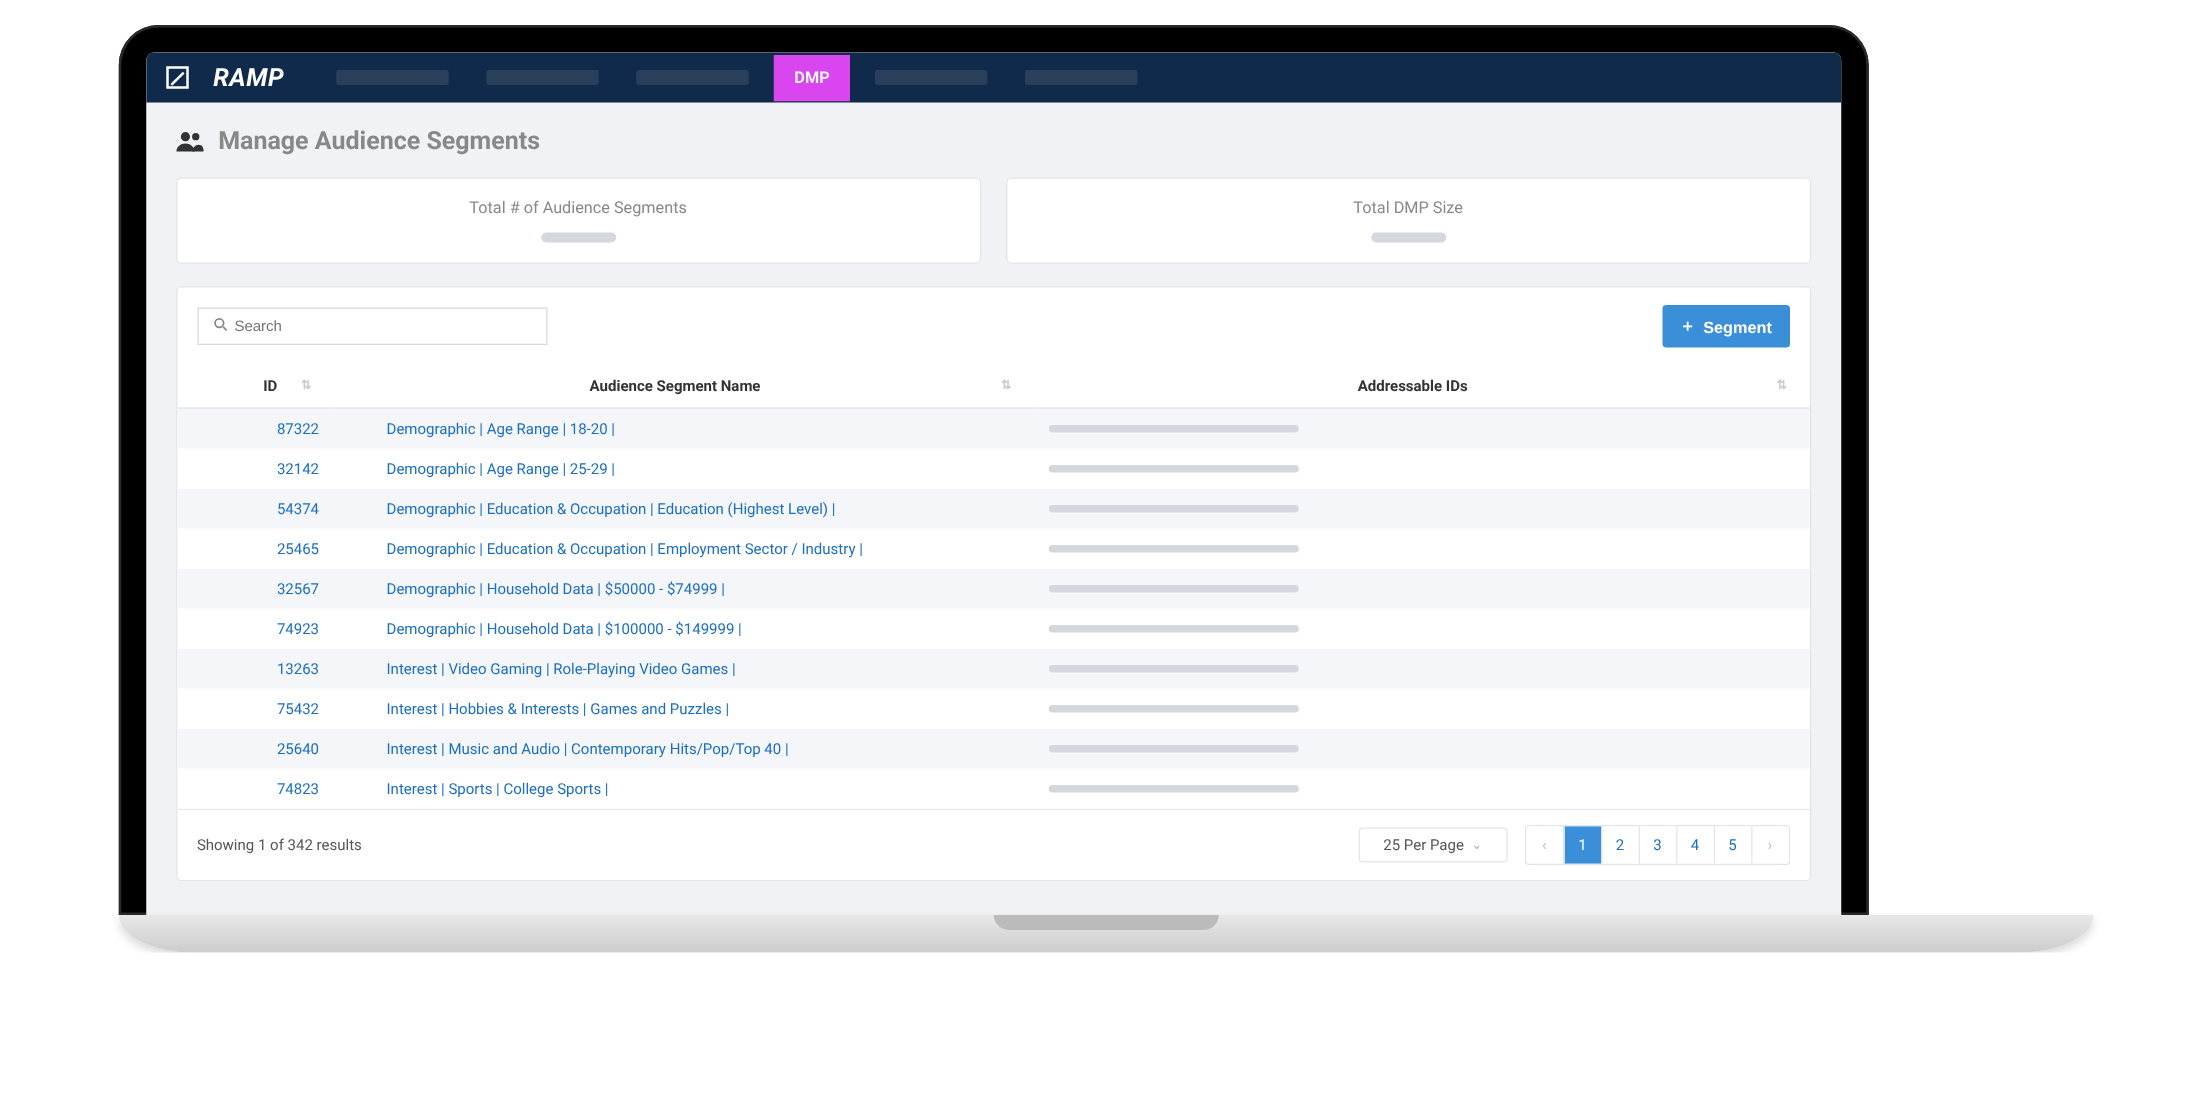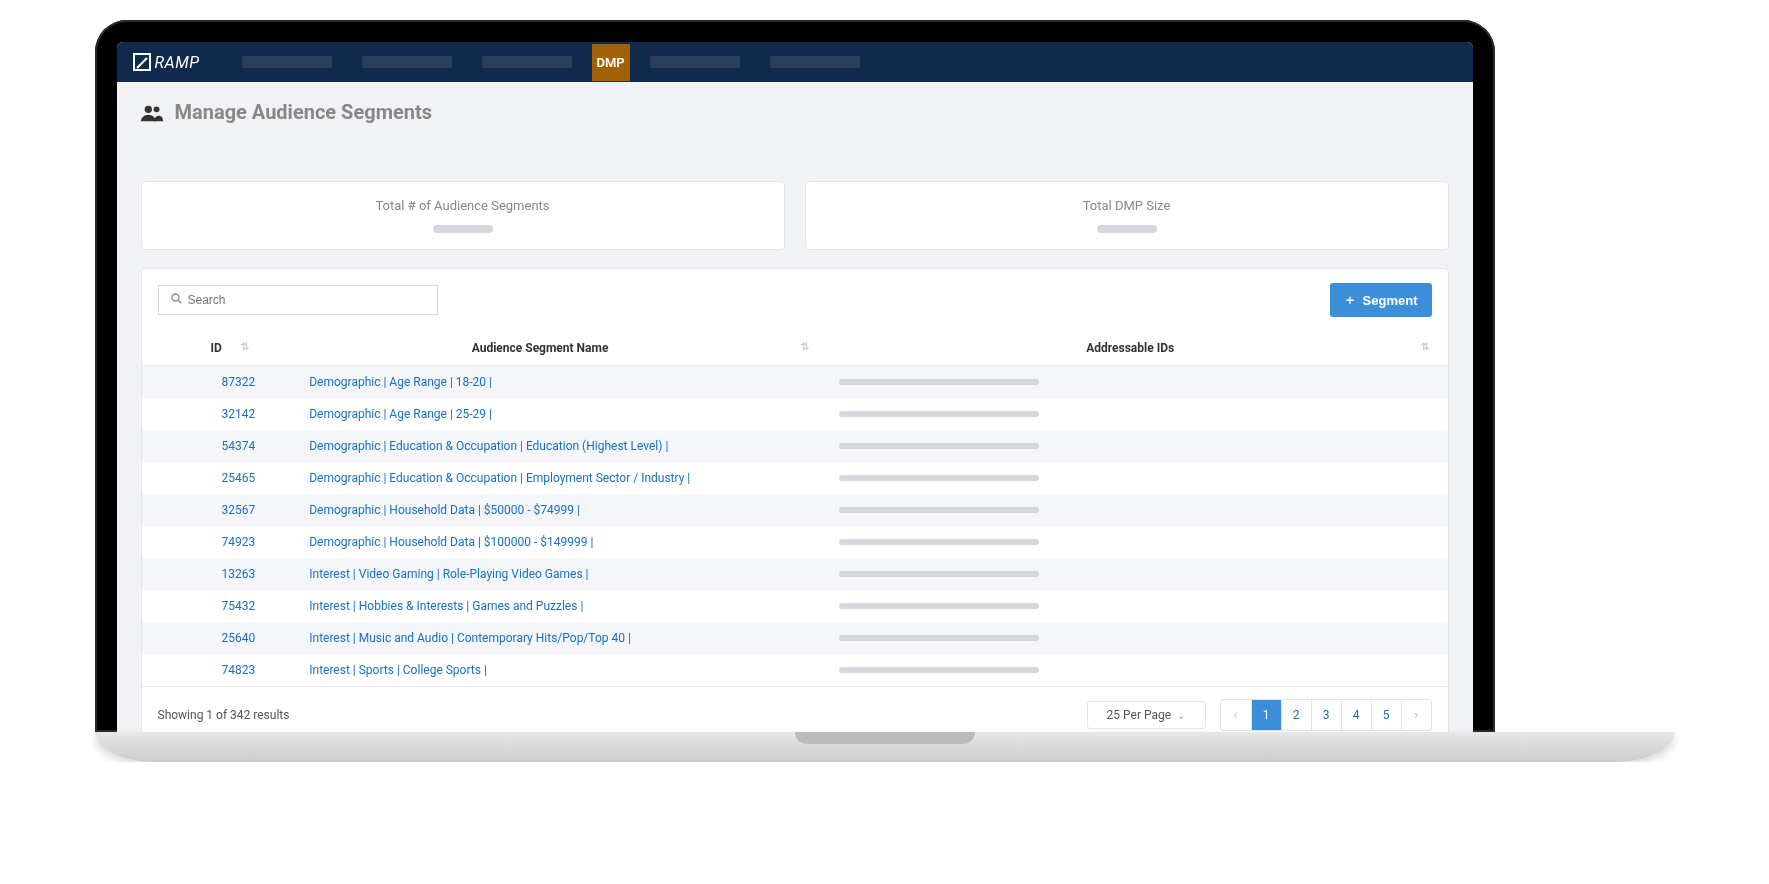--- a/index.html
+++ b/index.html
@@ -3,35 +3,35 @@
 <meta charset="utf-8">
 <style>
 * { box-sizing: border-box; margin: 0; padding: 0; }
 body { font-family: -apple-system, BlinkMacSystemFont, "Segoe UI", Roboto, Arial, sans-serif; background: #fff; display: flex; justify-content: center; padding-top: 20px; }
 .laptop-frame { width: 1400px; background: #000; border-radius: 32px 32px 0 0; padding: 22px 22px 0 22px; position: relative; box-shadow: 0 0 0 2px #2a2a2a inset; }
 .laptop-inner { background: #f0f2f5; border-radius: 6px 6px 0 0; overflow: hidden; height: 690px; }
 .laptop-base { width: 1580px; height: 30px; background: linear-gradient(#e8e8e8, #ccc); margin: 0 auto; border-radius: 0 0 60px 60px / 0 0 30px 30px; position: relative; box-shadow: 0 4px 8px rgba(0,0,0,0.15); }
 .laptop-notch { width: 180px; height: 12px; background: #bbb; border-radius: 0 0 12px 12px; position: absolute; left: 50%; transform: translateX(-50%); top: 0; }
 
 .topnav { background: #0f2a4a; height: 40px; display: flex; align-items: center; padding: 0 16px; gap: 12px; }
-.logo { color: #fff; font-weight: 400; font-size: 16px; letter-spacing: 0.5px; display: flex; align-items: center; gap: 4px; font-style: italic; }
+.logo { color: #fff; font-weight: 700; font-size: 20px; letter-spacing: 0.5px; display: flex; align-items: center; gap: 20px; font-style: italic; }
 .logo-icon { width: 18px; height: 18px; border: 2px solid #fff; position: relative; }
 .logo-icon::after { content: ""; position: absolute; width: 100%; height: 2px; background: #fff; top: 50%; left: 0; transform: rotate(-45deg); }
 .nav-items { display: flex; gap: 10px; margin-left: 20px; }
 .nav-ph { width: 90px; height: 12px; background: #2a3f5a; border-radius: 2px; }
-.nav-active { background: #a16207; color: #fff; padding: 11px 5px; font-size: 13px; font-weight: 600; }
+.nav-active { background: #d946ef; color: #fff; padding: 11px 16px; font-size: 13px; font-weight: 600; }
 .nav-ph-wrap { display: flex; align-items: center; padding: 0 10px; }
 
 .content { padding: 18px 24px; }
 .page-title { display: flex; align-items: center; gap: 12px; color: #888; font-size: 20px; font-weight: 700; margin-bottom: 18px; }
 .people-icon { width: 22px; height: 18px; position: relative; }
 .people-icon svg { fill: #333; }
 
 .stats-row { display: flex; gap: 20px; margin-bottom: 18px; }
-.stat-card { flex: 1; background: #fff; border: 1px solid #e2e5ea; border-radius: 4px; padding: 16px; text-align: center; margin-top: 39px; }
+.stat-card { flex: 1; background: #fff; border: 1px solid #e2e5ea; border-radius: 4px; padding: 16px; text-align: center; }
 .stat-label { color: #888; font-size: 13px; margin-bottom: 12px; }
 .stat-skel { width: 60px; height: 8px; background: #d4d8de; border-radius: 4px; margin: 0 auto; }
 
 .table-panel { background: #fff; border: 1px solid #e2e5ea; border-radius: 4px; }
 .table-toolbar { display: flex; justify-content: space-between; align-items: center; padding: 14px 16px; }
 .search-box { border: 1px solid #d4d8de; background: #fff; width: 280px; height: 30px; display: flex; align-items: center; padding: 0 12px; gap: 6px; color: #999; font-size: 12px; }
 .search-box input { border: none; outline: none; flex: 1; font-size: 12px; }
 .add-btn { background: #3b8ed8; color: #fff; border: none; border-radius: 3px; padding: 8px 14px; font-size: 13px; font-weight: 600; display: flex; align-items: center; gap: 6px; cursor: pointer; }
 
 .data-table { width: 100%; border-collapse: collapse; }

